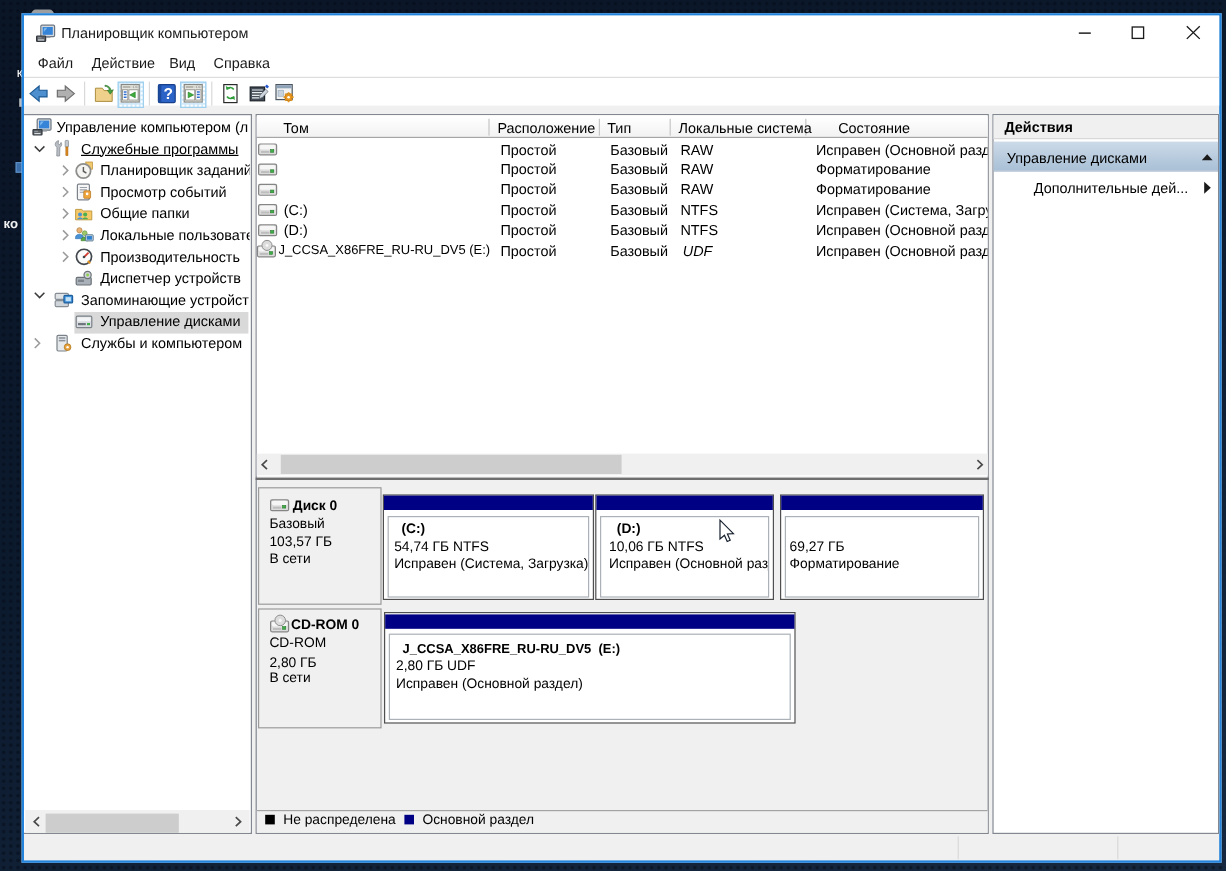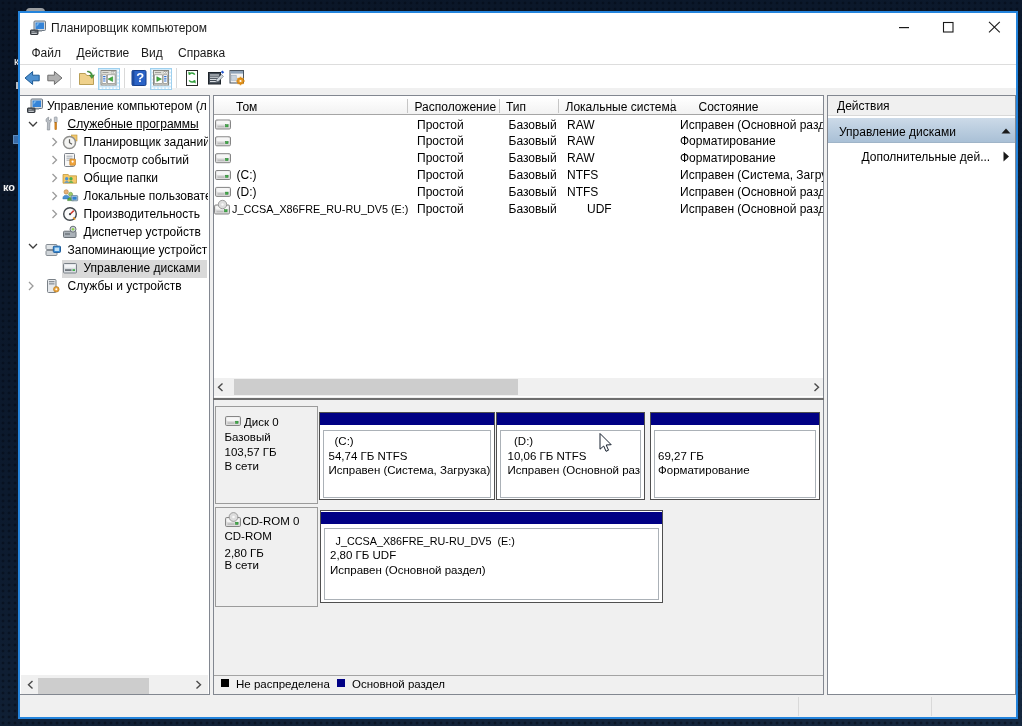--- a/index.html
+++ b/index.html
@@ -3,21 +3,21 @@
 <meta charset="utf-8">
 <style>
 html,body{margin:0;padding:0;}
 body{width:1022px;height:726px;overflow:hidden;position:relative;
   background:radial-gradient(circle, rgba(3,9,20,0.5) 1.05px, transparent 1.8px) 0 0/6px 6px,
   linear-gradient(160deg,#0a1526 0%,#0c1a2e 45%,#16283f 100%);
   font-family:"Liberation Sans",sans-serif;}
 .abs{position:absolute;}
 .tx{position:absolute;font:12px/12px "Liberation Sans",sans-serif;color:#000000;white-space:pre;}
 .t2{position:absolute;font:11.5px/11.5px "Liberation Sans",sans-serif;color:#000;white-space:pre;}
-.b{font-weight:normal;}
+.b{font-weight:bold;}
 </style>
 </head>
 <body>
 
 <div class="abs" style="left:14px;top:56px;color:#fff;font:11px/11px 'Liberation Sans';">к</div>
 <div class="abs" style="left:16px;top:82px;width:4px;height:7px;background:#b9bcc0;"></div>
 <div class="abs" style="left:13px;top:135px;width:6px;height:7px;background:#3a6ca8;border:1px solid #5d8cc0;"></div>
 <div class="abs" style="left:3px;top:182px;color:#f2f2f2;font:bold 11px/11px 'Liberation Sans';">ко</div>
 <div class="abs" style="left:26px;top:8px;width:19px;height:4px;background:#9c9ea0;border-radius:6px 6px 0 0;"></div>
 
@@ -49,21 +49,21 @@
   <div class="tx" style="left:26px;top:6.5px;">Управление компьютером (л</div>
   <div class="tx" style="left:46.5px;top:24.5px;text-decoration:underline;">Служебные программы</div>
   <div class="tx" style="left:62.5px;top:42.5px;">Планировщик заданий</div>
   <div class="tx" style="left:62.5px;top:60.5px;">Просмотр событий</div>
   <div class="tx" style="left:62.5px;top:78.5px;">Общие папки</div>
   <div class="tx" style="left:62.5px;top:96.5px;">Локальные пользовате</div>
   <div class="tx" style="left:62.5px;top:114.5px;">Производительность</div>
   <div class="tx" style="left:62.5px;top:132.5px;">Диспетчер устройств</div>
   <div class="tx" style="left:46.5px;top:150.5px;text-align:center;">Запоминающие устройст</div>
   <div class="tx" style="left:62.5px;top:168.5px;">Управление дисками</div>
-  <div class="tx" style="left:46.5px;top:186.5px;">Службы и устройств</div>
+  <div class="tx" style="left:46.5px;top:186.5px;">Службы и компьютером</div>
 </div>
 
 <div class="abs" style="left:21px;top:675px;width:187px;height:19px;background:#f0f0f0;"></div>
 <div class="abs" style="left:38px;top:678px;width:111px;height:16px;background:#cdcdcd;"></div>
 
 <div class="abs" style="left:213px;top:95px;width:611px;height:600px;background:#f0f0f0;border:1px solid #828790;box-sizing:border-box;"></div>
 
 <div class="abs" style="left:214px;top:96px;width:609px;height:301px;background:#fff;"></div>
 
 <div class="abs" style="left:214px;top:97px;width:609px;height:18px;background:linear-gradient(#ffffff,#f2f2f2);border-bottom:1px solid #a5a5a5;box-sizing:border-box;"></div>
@@ -96,21 +96,21 @@
   <div class="tx" style="left:353px;top:55px;">NTFS</div>
   <div class="tx" style="left:466px;top:55px;">Исправен (Система, Загру</div>
   <div class="tx" style="left:22.5px;top:71.9px;">(D:)</div>
   <div class="tx" style="left:203px;top:71.9px;">Простой</div>
   <div class="tx" style="left:294.5px;top:71.9px;">Базовый</div>
   <div class="tx" style="left:353px;top:71.9px;">NTFS</div>
   <div class="tx" style="left:466px;top:71.9px;">Исправен (Основной разд</div>
   <div class="tx" style="left:18px;top:89.3px;font-size:10.8px;">J_CCSA_X86FRE_RU-RU_DV5 (E:)</div>
   <div class="tx" style="left:203px;top:89px;">Простой</div>
   <div class="tx" style="left:294.5px;top:89px;">Базовый</div>
-  <div class="tx" style="left:373px;top:89px;">UDF</div>
+  <div class="tx" style="left:355px;top:89px;font-style:italic;">UDF</div>
   <div class="tx" style="left:466px;top:89px;">Исправен (Основной разд</div>
 </div>
 
 <div class="abs" style="left:214px;top:378px;width:609px;height:18px;background:#f0f0f0;"></div>
 <div class="abs" style="left:234px;top:379px;width:284px;height:16px;background:#cdcdcd;"></div>
 
 <div class="abs" style="left:213px;top:397.5px;width:611px;height:2px;background:#6e6e6e;"></div>
 
 <div class="abs" style="left:214px;top:675px;width:609px;height:19px;background:#f0f0f0;border-top:1px solid #a3a3a3;box-sizing:border-box;"></div>
 <div class="abs" style="left:221px;top:679px;width:8px;height:8px;background:#000;"></div>

